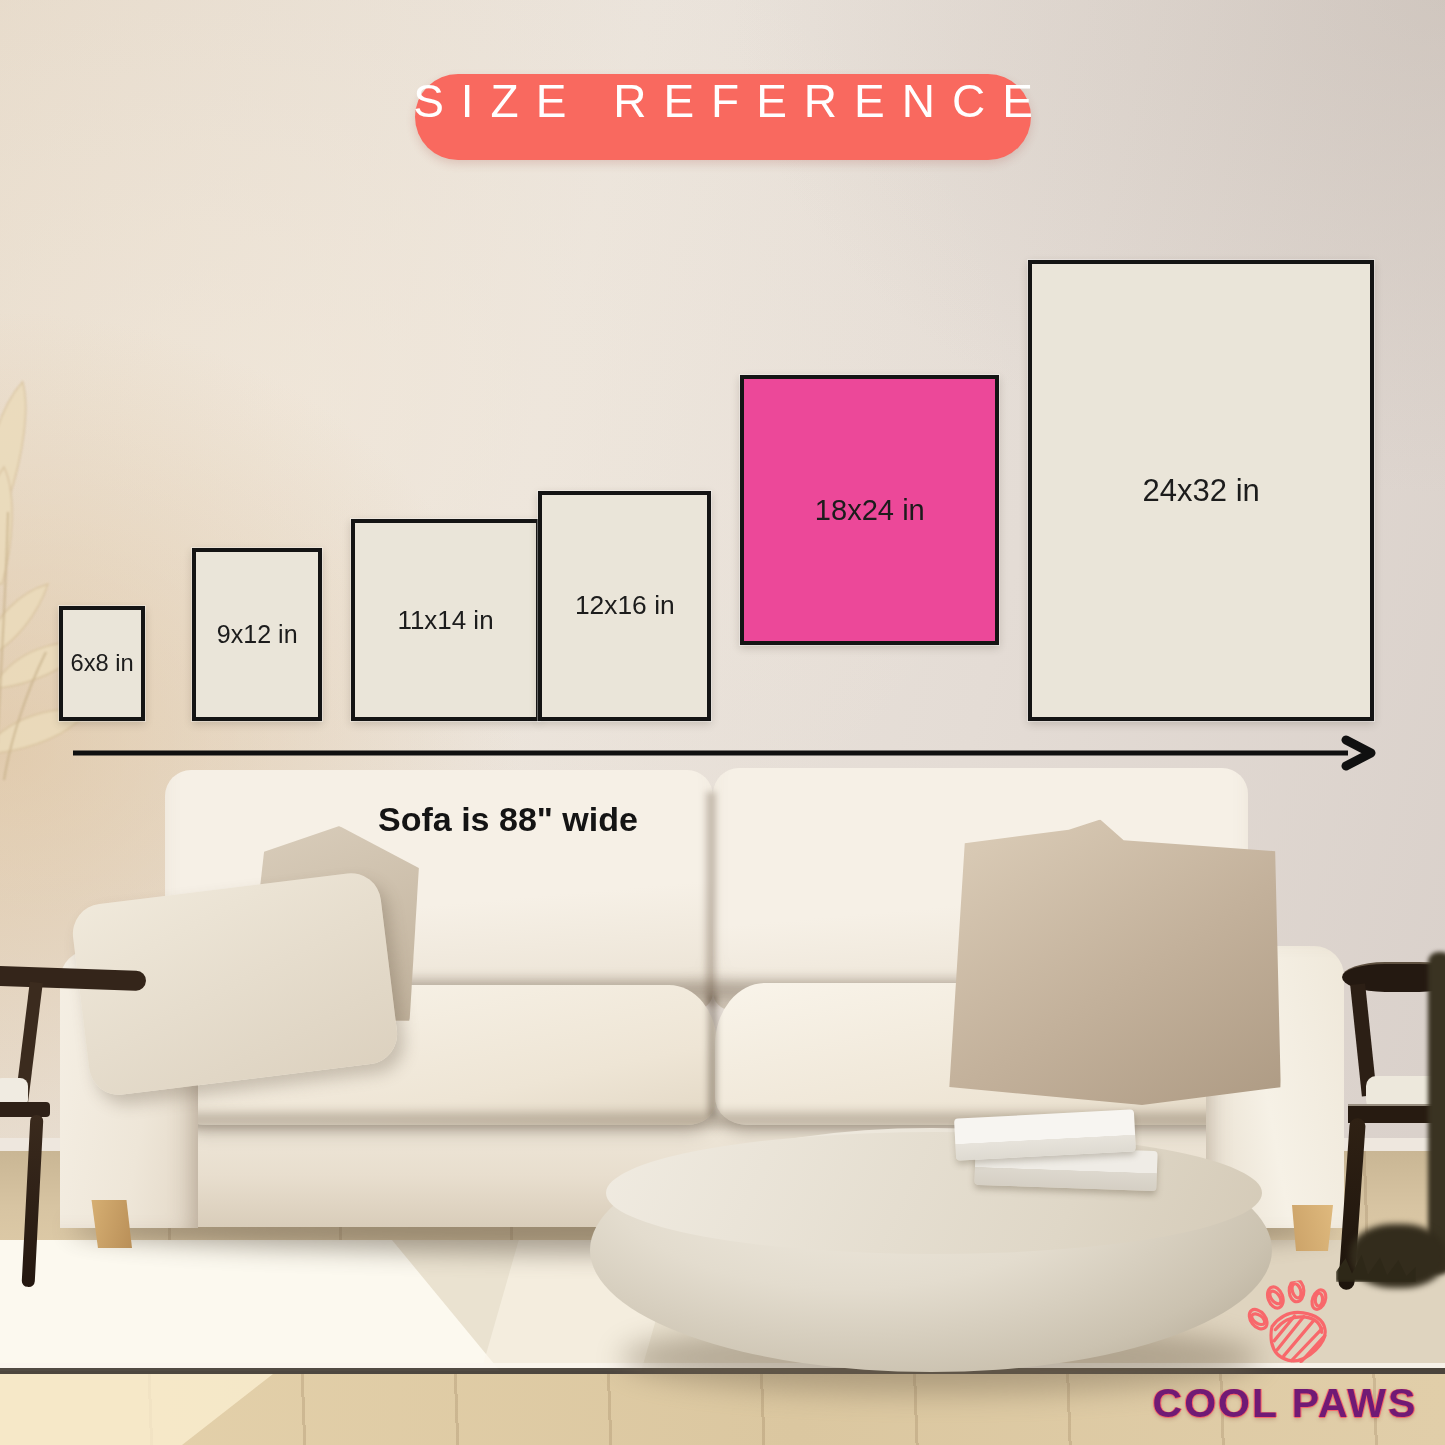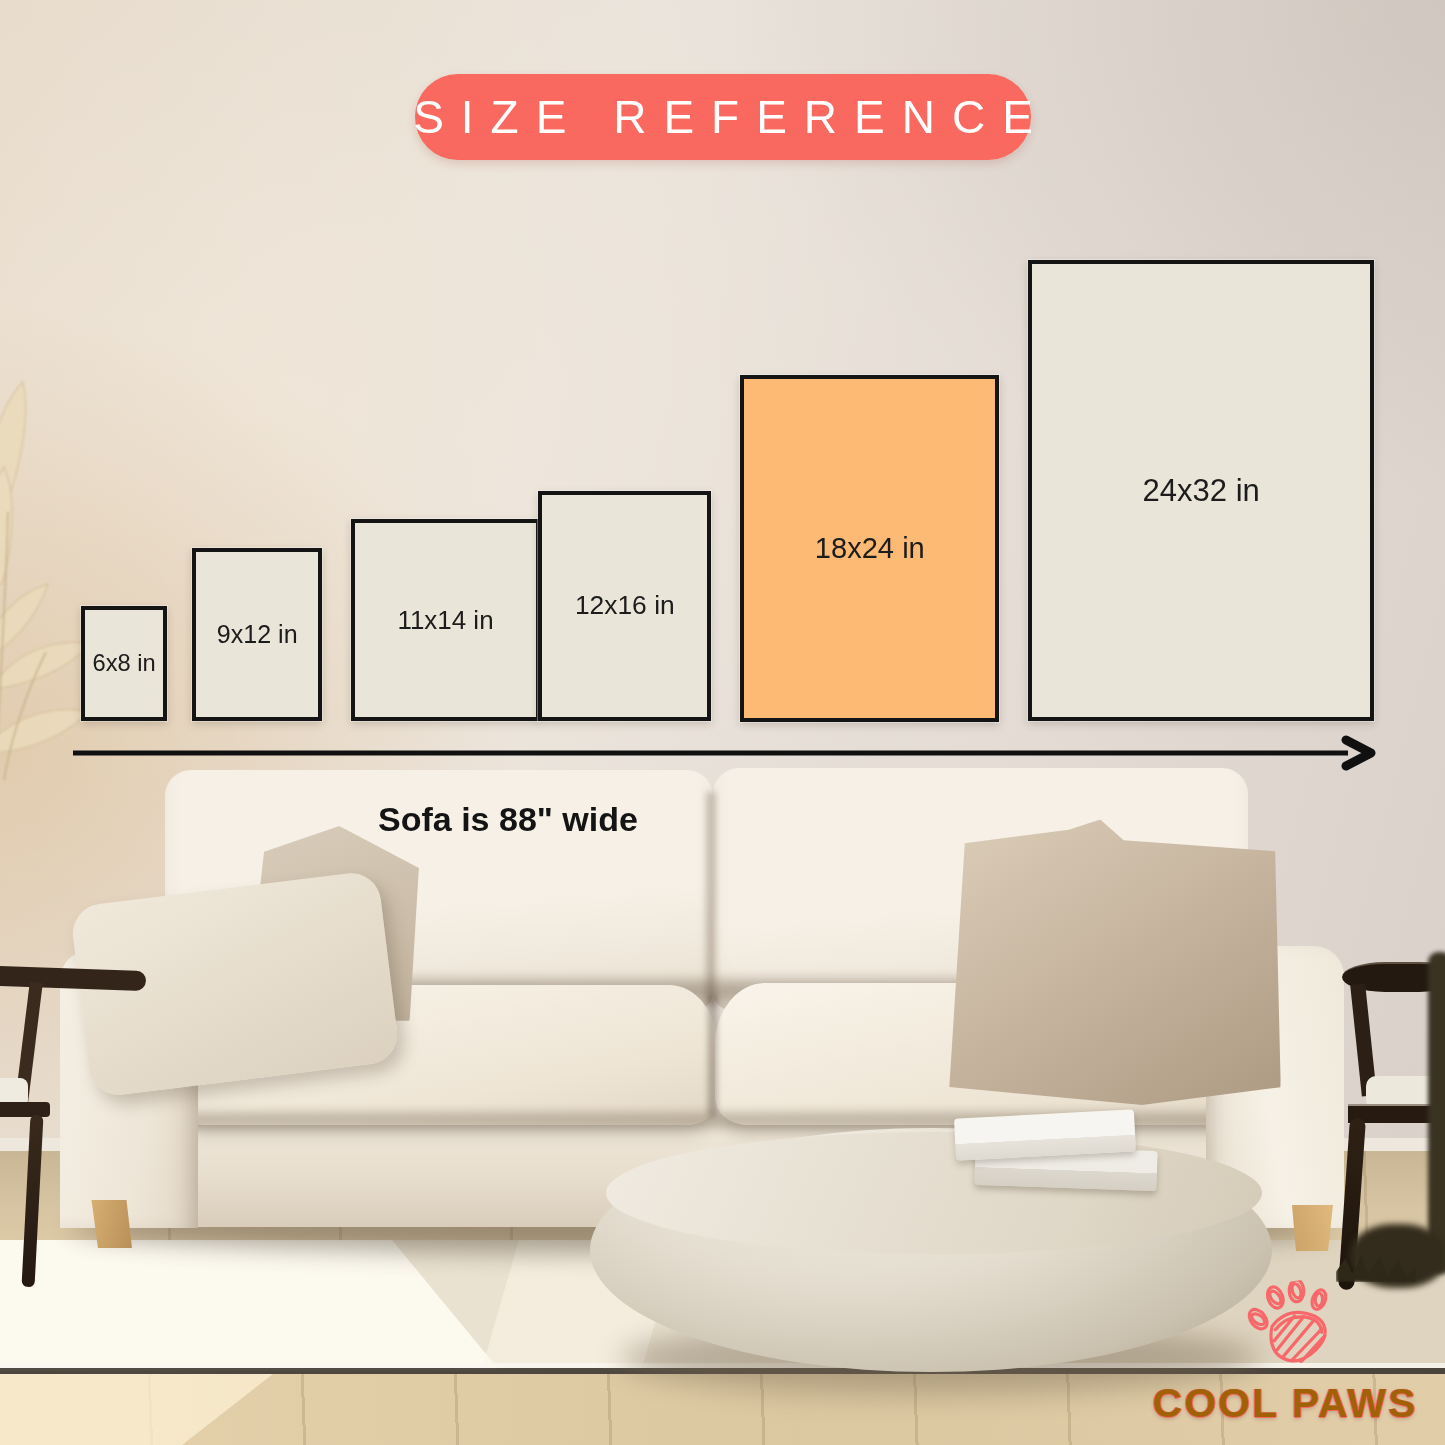--- a/index.html
+++ b/index.html
@@ -121,21 +121,21 @@
   #table-top{left:606px;top:1132px;width:656px;height:122px;border-radius:50%;z-index:4;
     background:linear-gradient(115deg,#F0EBE1,#DFD7C7 70%,#D4CAB7);}
   .book{z-index:4;border-radius:4px;}
   #book-bottom{left:975px;top:1148px;width:182px;height:40px;transform:rotate(2deg);
     background:linear-gradient(#EFECE6 55%,#DDD8CE 56%,#D5CFC4);box-shadow:0 4px 6px rgba(100,88,70,.35);}
   #book-top{left:955px;top:1114px;width:180px;height:42px;transform:rotate(-3deg);
     background:linear-gradient(#F7F5F1 60%,#E7E3DB 61%,#DEDAD1);box-shadow:0 4px 6px rgba(100,88,70,.3);}
 
   
   #badge{left:415px;top:74px;width:616px;height:86px;border-radius:43px;background:#F9695F;z-index:6;
-    display:flex;align-items:center;justify-content:center;box-shadow:0 4px 10px rgba(160,70,60,.2);}
+    display:flex;justify-content:center;box-shadow:0 4px 10px rgba(160,70,60,.2);}
   #badge span{color:#FFFFFF;font-size:46px;letter-spacing:17px;font-weight:500;
     padding-left:17px;white-space:nowrap;}
   #frames{left:0;top:0;width:1445px;height:1445px;z-index:6;pointer-events:none;}
   .frame{position:absolute;box-sizing:border-box;border:4px solid #141414;background:#EAE5D9;
     display:flex;align-items:center;justify-content:center;
     box-shadow:0 3px 8px rgba(70,58,45,.22);outline:1px solid rgba(255,255,255,.35);}
   .frame-label{color:#1C1C1C;white-space:nowrap;}
   #size-arrow{left:70px;top:735px;z-index:6;}
   #sofa-note{left:358px;top:800px;width:300px;text-align:center;z-index:7;
     font-size:34px;font-weight:bold;color:#141414;white-space:nowrap;}
@@ -214,33 +214,33 @@
   <div id="table-body" class="abs"></div>
   <div id="table-top" class="abs"></div>
   <div id="book-bottom" class="abs book"></div>
   <div id="book-top" class="abs book"></div>
 
   <div id="badge" class="abs" style="background: rgb(249, 105, 95);">
     <span style="color: rgb(255, 255, 255);">SIZE REFERENCE</span>
   </div>
 
   <div id="frames" class="abs">
-      <div class="frame" style="left: 81px; top: 605.8px; width: 86.4px; height: 115.2px; background: rgb(234, 229, 217); border-color: rgb(20, 20, 20);">
+      <div class="frame" style="left: 59px; top: 605.8px; width: 86.4px; height: 115.2px; background: rgb(234, 229, 217); border-color: rgb(20, 20, 20);">
         <div class="frame-label" style="font-size: 23.7px;">6x8 in</div>
       </div>
       <div class="frame" style="left: 192.4px; top: 548.2px; width: 129.6px; height: 172.8px; background: rgb(234, 229, 217); border-color: rgb(20, 20, 20);">
         <div class="frame-label" style="font-size: 25.05px;">9x12 in</div>
       </div>
       <div class="frame" style="left: 351px; top: 519.4px; width: 189px; height: 201.6px; background: rgb(234, 229, 217); border-color: rgb(20, 20, 20);">
         <div class="frame-label" style="font-size: 25.95px;">11x14 in</div>
       </div>
       <div class="frame" style="left: 538.4px; top: 490.6px; width: 172.8px; height: 230.4px; background: rgb(234, 229, 217); border-color: rgb(20, 20, 20);">
         <div class="frame-label" style="font-size: 26.4px; text-align: center;">12x16 in</div>
       </div>
-      <div class="frame" style="left: 740.2px; top: 375.4px; width: 259.2px; height: 347px; background: #fdba74; border-color: rgb(20, 20, 20);">
+      <div class="frame" style="left: 740.2px; top: 375.4px; width: 259.2px; height: 270px; background: #ec4899; border-color: rgb(20, 20, 20);">
         <div class="frame-label" style="font-size: 29.1px;">18x24 in</div>
       </div>
       <div class="frame" style="left: 1028.4px; top: 260.2px; width: 345.6px; height: 460.8px; background: rgb(234, 229, 217); border-color: rgb(20, 20, 20);">
         <div class="frame-label" style="font-size: 31px;">24x32 in</div>
       </div>
     </div>
 
   <svg id="size-arrow" class="abs" width="1315" height="40" viewBox="0 0 1315 40">
     <line x1="3" y1="18" x2="1278" y2="18" stroke="#101010" stroke-width="5"></line>
     <path d="M1276,5 L1301,18 L1276,31" fill="none" stroke="#101010" stroke-width="9" stroke-linecap="round" stroke-linejoin="round"></path>
@@ -254,15 +254,15 @@
     <ellipse cx="38" cy="15" rx="8" ry="12" transform="rotate(-12 38 15)"></ellipse>
     <ellipse cx="38" cy="15" rx="4.5" ry="8" transform="rotate(-30 38 15)"></ellipse>
     <ellipse cx="62" cy="11" rx="8" ry="12" transform="rotate(6 62 11)"></ellipse>
     <ellipse cx="62" cy="11" rx="4.5" ry="8" transform="rotate(-10 62 11)"></ellipse>
     <ellipse cx="85" cy="24" rx="7" ry="11" transform="rotate(28 85 24)"></ellipse>
     <ellipse cx="85" cy="24" rx="4" ry="7" transform="rotate(12 85 24)"></ellipse>
     <path d="M30,46 Q46,30 66,36 Q86,42 87,56 Q88,68 74,78 Q56,91 42,85 Q28,79 27,63 Q27,53 30,46 Z"></path>
     <path d="M33,50 Q48,36 68,41 Q84,46 83,60"></path>
     <path d="M32,72 L66,40 M38,80 L76,46 M46,86 L84,56 M30,62 L56,38 M56,89 L86,64"></path>
   </svg>
-  <div id="logo-text" class="abs" style="color: #a16207;">COOL PAWS</div>
+  <div id="logo-text" class="abs" style="color: #701a75;">COOL PAWS</div>
 
 </div>
 
 </body></html>

